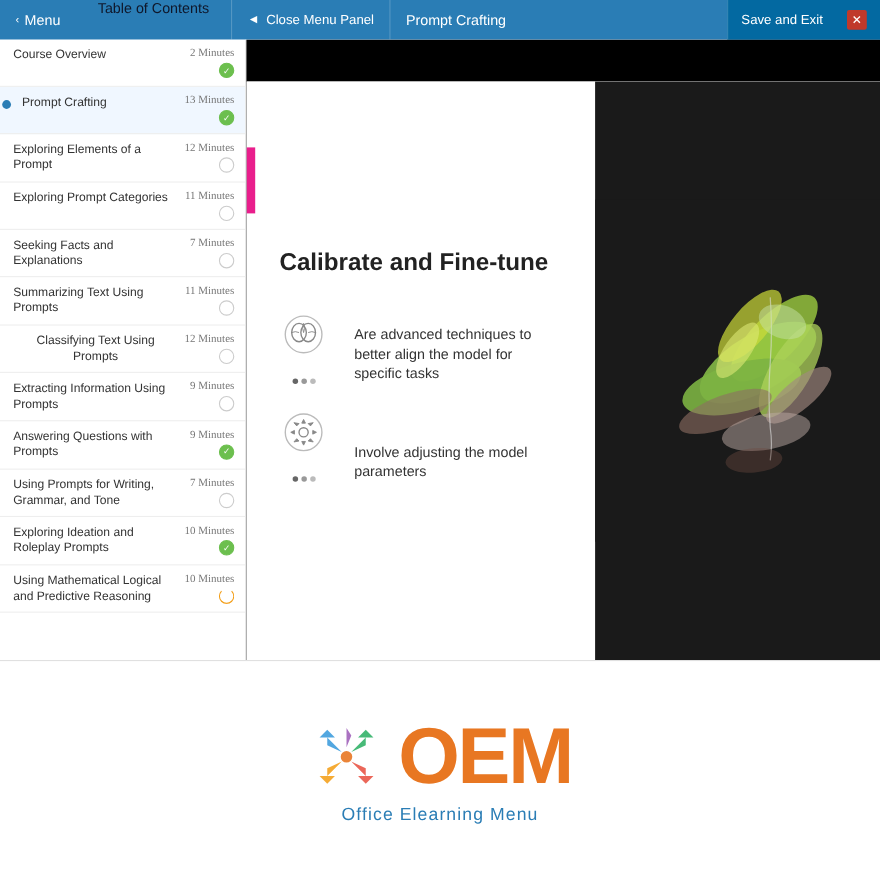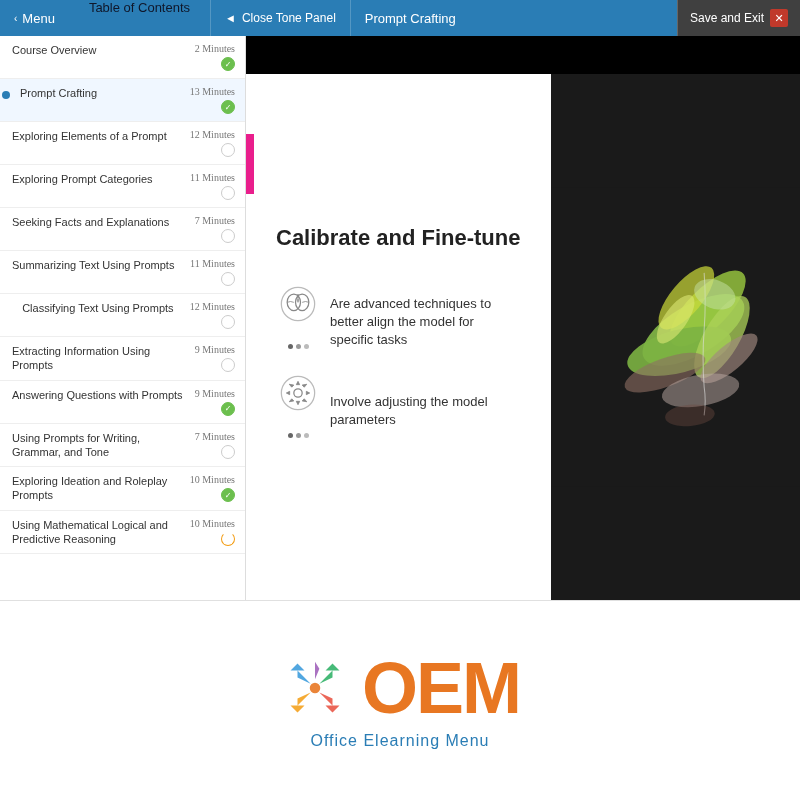--- a/index.html
+++ b/index.html
@@ -78,22 +78,22 @@
     }
     .nav-title {
       color: #fff;
       font-size: 13px;
       padding: 0 14px;
       flex: 1;
     }
     .save-exit-btn {
       display: flex;
       align-items: center;
-      gap: 6px;
-      background: #404040;
+      gap: 22px;
+      background: #0369a1;
       color: #fff;
       font-size: 12px;
       padding: 0 12px;
       height: 100%;
       cursor: pointer;
       border-left: 1px solid rgba(255,255,255,0.2);
     }
     .close-x {
       background: #c0392b;
       width: 18px;
@@ -108,21 +108,21 @@
 
     
     .main-content {
       display: flex;
       flex: 1;
       overflow: hidden;
     }
 
     
     .sidebar {
-      width: 246px;
+      width: 224px;
       flex-shrink: 0;
       background: #fff;
       border-right: 1px solid #ddd;
       overflow-y: auto;
       font-size: 11px;
     }
     .sidebar-item {
       display: flex;
       align-items: flex-start;
       padding: 7px 10px 7px 12px;
@@ -215,23 +215,23 @@
     }
     .slide-title {
       font-size: 22px;
       font-weight: bold;
       color: #222;
       margin-bottom: 30px;
       line-height: 1.3;
     }
     .slide-bullet {
       display: flex;
-      align-items: center;
+      align-items: flex-end;
       margin-bottom: 22px;
-      gap: 10px;
+      gap: 24px;
     }
     .bullet-icon {
       width: 44px;
       height: 44px;
       flex-shrink: 0;
       display: flex;
       align-items: center;
       justify-content: center;
     }
     .bullet-icon svg {
@@ -338,21 +338,21 @@
         <span class="nav-chevron">‹</span>
         <span>Menu</span>
       </div>
       <div class="nav-toc-btn">
         <span>Table of Contents</span>
       </div>
     </div>
     <div class="top-nav-right">
       <div class="close-menu-btn">
         <span class="close-menu-icon">◄</span>
-        <span>Close Tone Panel</span>
+        <span>Close Menu Panel</span>
       </div>
       <div class="nav-title">Prompt Crafting</div>
       <div class="save-exit-btn">
         <span>Save and Exit</span>
         <div class="close-x">
           <span>✕</span>
         </div>
       </div>
     </div>
   </div>

